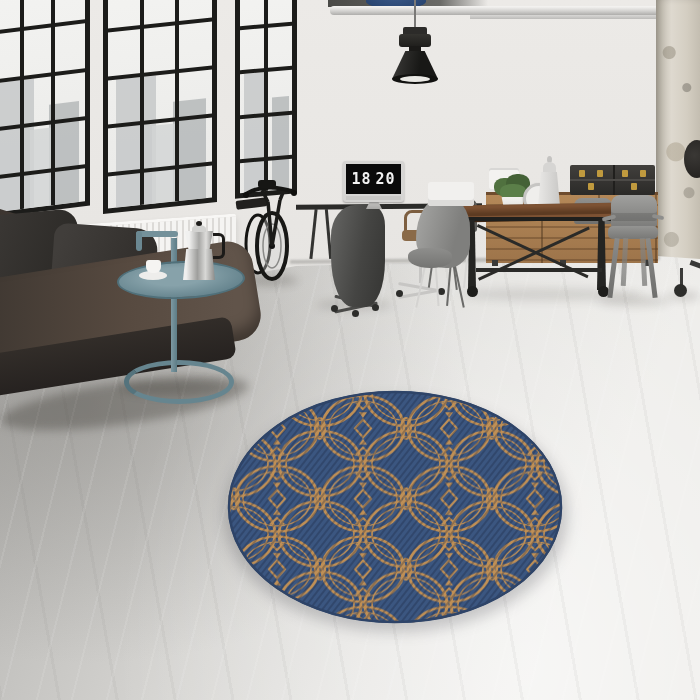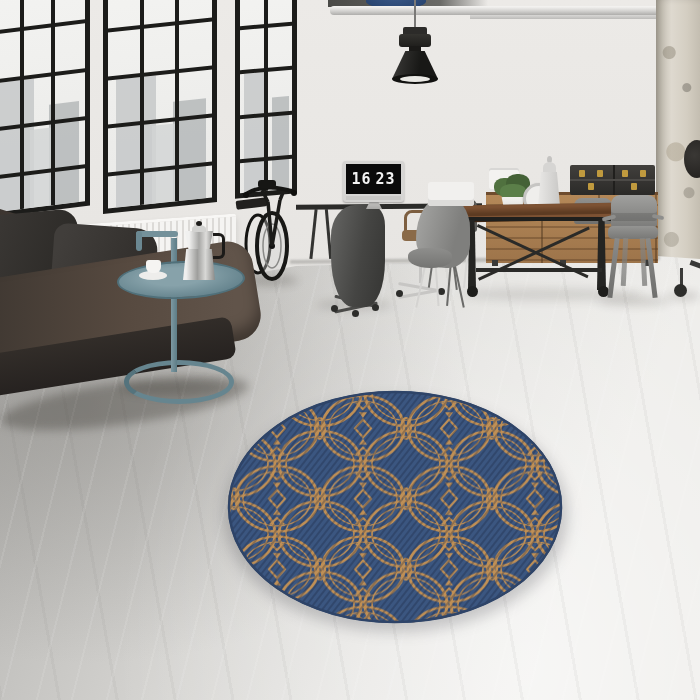--- a/index.html
+++ b/index.html
@@ -277,22 +277,22 @@
   <div class="abs wood-chair-seat"></div>
   <div class="abs chair-post chrome" style="left:419px;top:241px;height:42px;"></div>
   <div class="abs star-leg chrome" style="left:398px;top:286px;width:46px;transform:rotate(10deg);"></div>
   <div class="abs star-leg chrome" style="left:398px;top:292px;width:46px;transform:rotate(-10deg);"></div>
   <div class="abs caster" style="left:396px;top:290px;"></div>
   <div class="abs caster" style="left:438px;top:288px;"></div>
 
   <div class="abs monitor-stand"></div>
   <div class="abs monitor">
     <div class="monitor-screen">
-      <span>16</span>
-        <span>23</span>
+      <span>18</span>
+        <span>20</span>
     </div>
     <div class="monitor-chin"></div>
   </div>
 
   <div class="abs sideboard"></div>
   <div class="abs sideboard-leg" style="left:492px;top:260px;"></div>
   <div class="abs sideboard-leg" style="left:560px;top:260px;"></div>
   <div class="abs sideboard-leg" style="left:645px;top:260px;"></div>
   <div class="abs paper-stack"></div>
   <div class="abs boxes">

